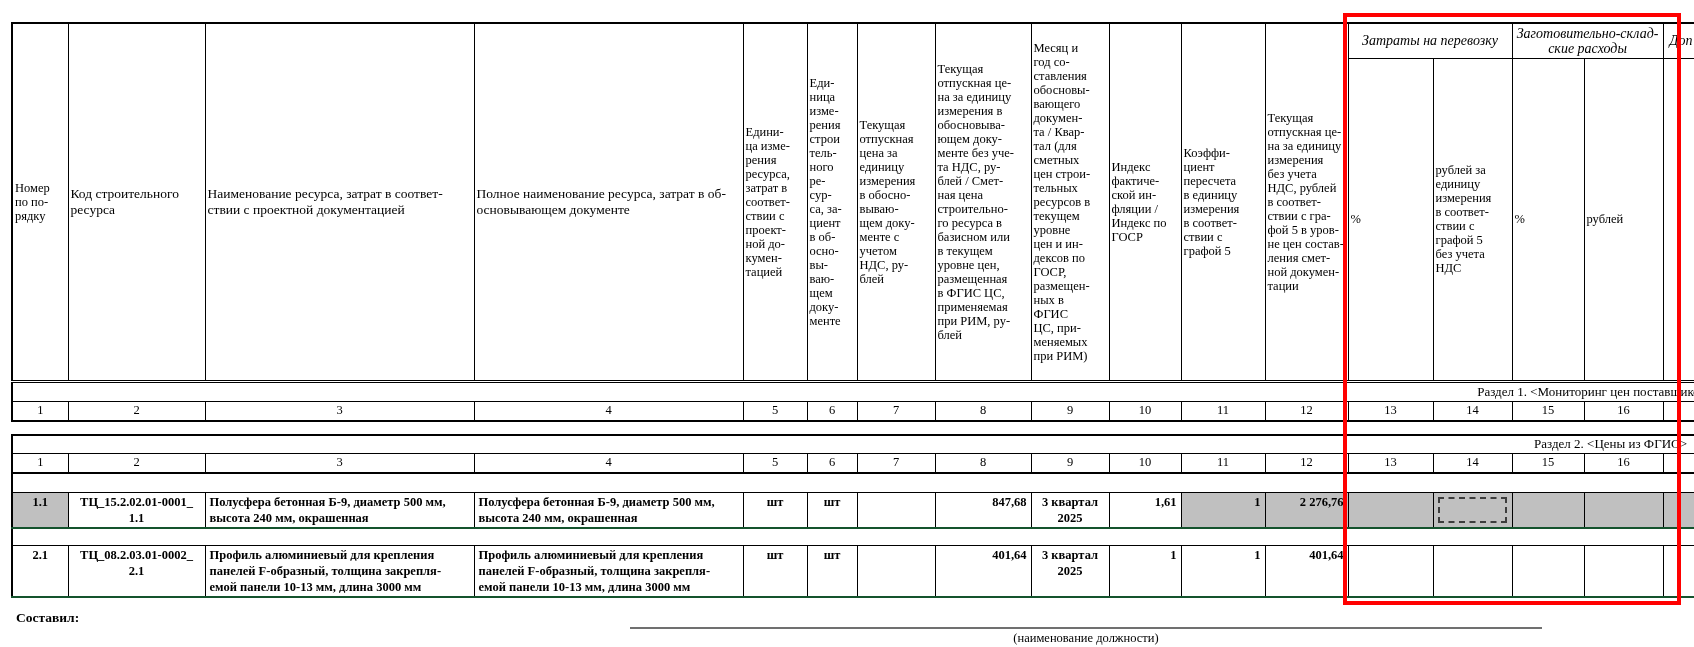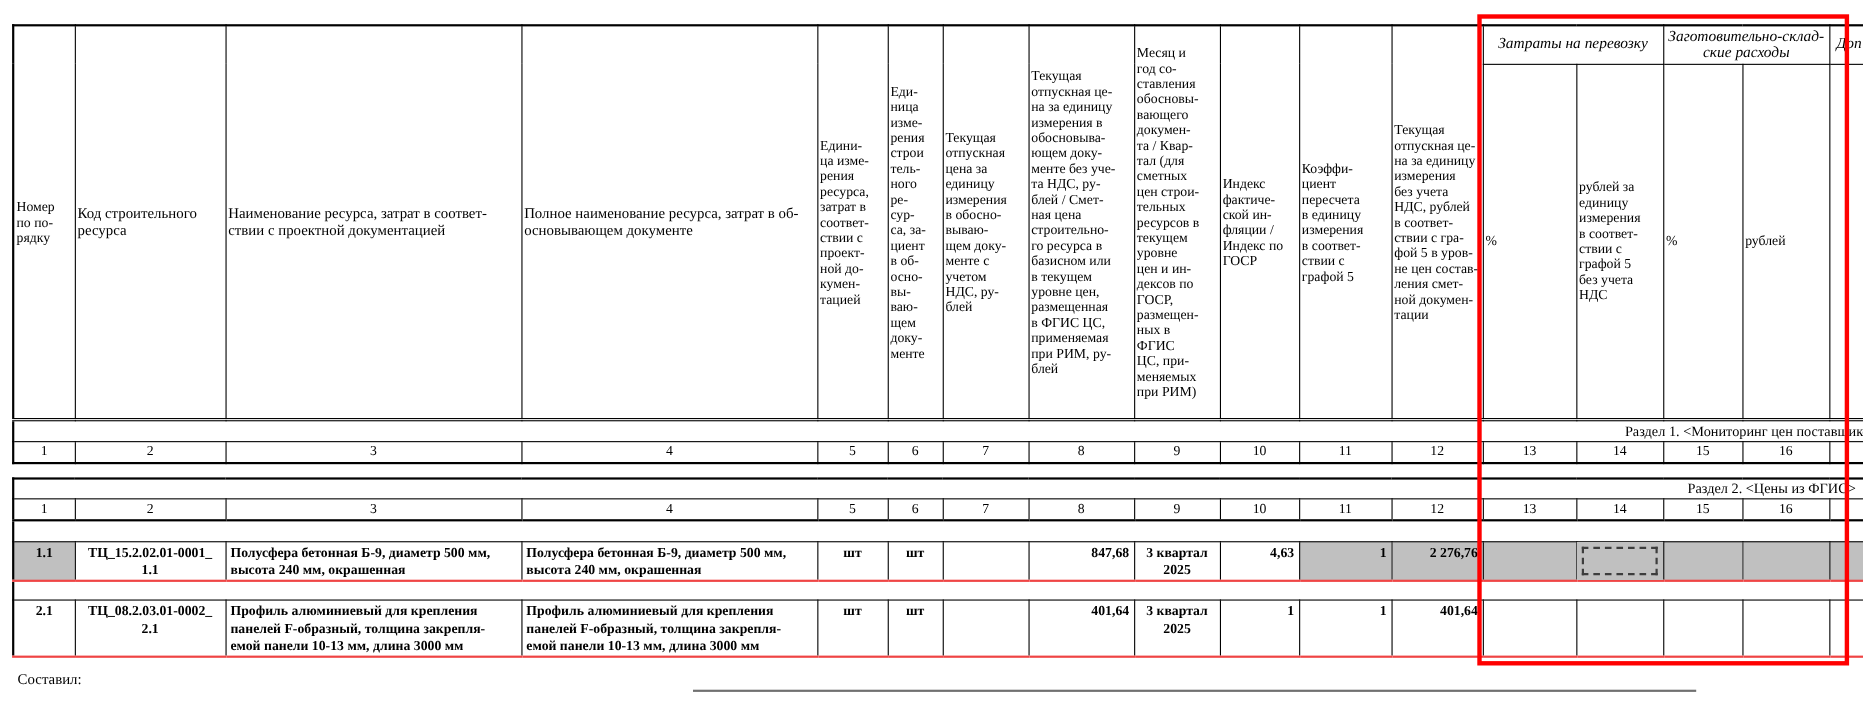--- a/index.html
+++ b/index.html
@@ -25,34 +25,34 @@
 
   .section-row td { height:20px; text-align:right; font-size:13px; padding:0 26px 0 0; border-top:3px double #000; vertical-align:middle; }
   .t2 .section-row td { border-top:none; height:18px; padding-right:52px; }
 
   .nums-row td { height:20px; text-align:center; font-size:12.5px; vertical-align:middle; }
   .t2 .nums-row td { border-bottom:2px solid #000; }
 
   .spacer-a { height:19px; }
   .spacer-b { height:18px; }
 
-  .row-data td { font-weight:bold; font-size:12.5px; line-height:16px; vertical-align:top; padding:1px 4px; border-bottom:2px solid #ef4444; }
+  .row-data td { font-weight:bold; font-size:12.5px; line-height:16px; vertical-align:top; padding:1px 4px; border-bottom:2px solid #14532d; }
   .row-1 { height:35px; }
   .row-2 { height:50px; }
   .c-center { text-align:center; }
   .c-left   { text-align:left; }
   .c-right  { text-align:right; }
   .hl { background:#c0c0c0; }
 
   .sel-cell { position:relative; }
   .marquee { position:absolute; left:4px; right:5px; top:4px; bottom:4px; border:2px dashed #3d3d3d; }
 
   .red-box { position:absolute; left:1343px; top:13px; width:338px; height:592px; border:4px solid #ff0000; z-index:9; pointer-events:none; }
 
-  .composed { position:absolute; left:16px; top:610px; font-size:13.5px; }
+  .composed { position:absolute; left:16px; top:610px; font-size:13.5px;font-weight:bold; }
   .sig-line { position:absolute; left:630px; top:627px; width:912px; border-top:2px solid #707070; }
   .sig-caption { position:absolute; left:630px; top:631px; width:912px; text-align:center; font-size:12.5px; }
 </style>
 </head>
 <body>
 
 <div class="page">
 
   <table class="t1">
     <colgroup>
@@ -295,21 +295,21 @@
         <td class="c-left pre">Полусфера бетонная Б-9, диаметр 500 мм,
 высота 240 мм, окрашенная</td>
         <td class="c-left pre">Полусфера бетонная Б-9, диаметр 500 мм,
 высота 240 мм, окрашенная</td>
         <td class="c-center">шт</td>
         <td class="c-center">шт</td>
         <td class="c-right"></td>
         <td class="c-right">847,68</td>
         <td class="c-center pre">3 квартал
 2025</td>
-        <td class="c-right">4,63</td>
+        <td class="c-right">1,61</td>
         <td class="c-right hl">1</td>
         <td class="c-right hl">2 276,76</td>
         <td class="c-right hl"></td>
         <td class="c-right hl sel-cell">
           <span></span>
           <div class="marquee"></div>
         </td>
         <td class="c-right hl"></td>
         <td class="c-right hl"></td>
         <td class="hl"></td>
@@ -342,16 +342,17 @@
         <td class="c-right"></td>
         <td class="c-right"></td>
         <td class="c-right"></td>
         <td></td>
       </tr>
     </tbody>
   </table>
 
   <div class="composed">Составил:</div>
   <div class="sig-line"></div>
+  <div class="sig-caption">(наименование должности)</div>
 
   <div class="red-box"></div>
 
 </div>
 
 </body></html>

